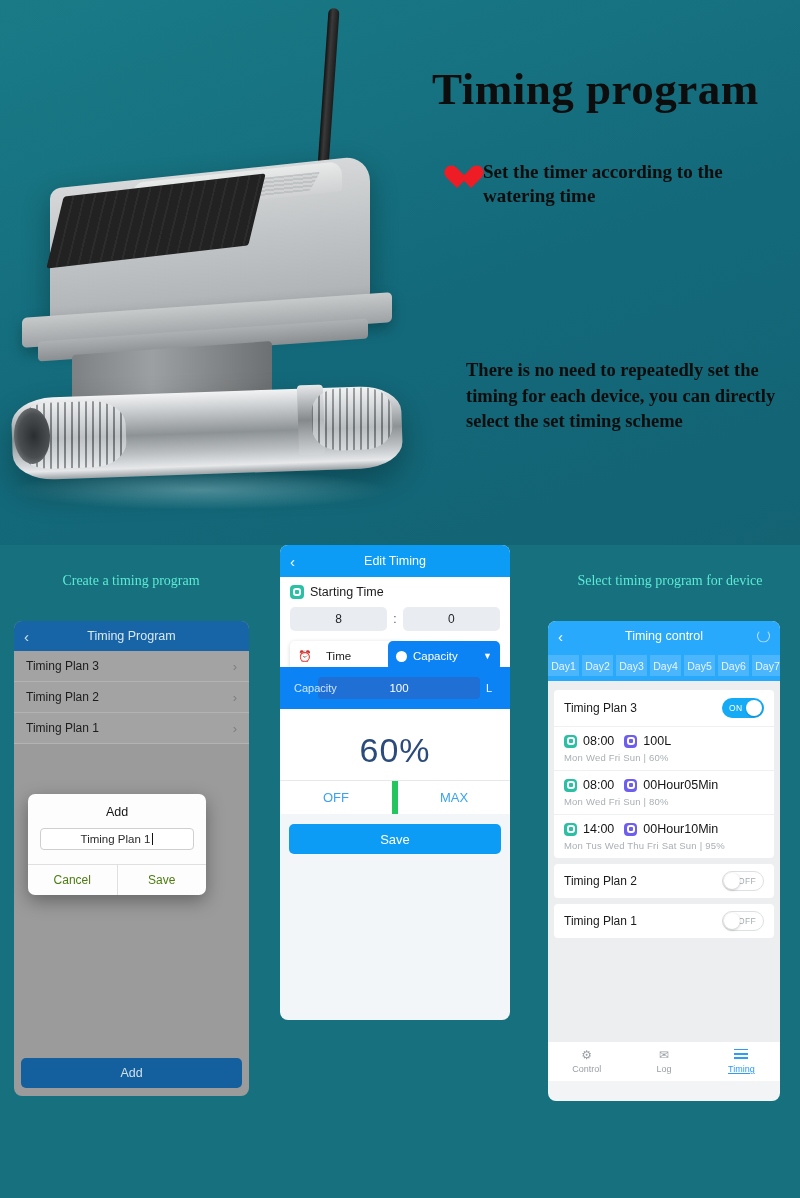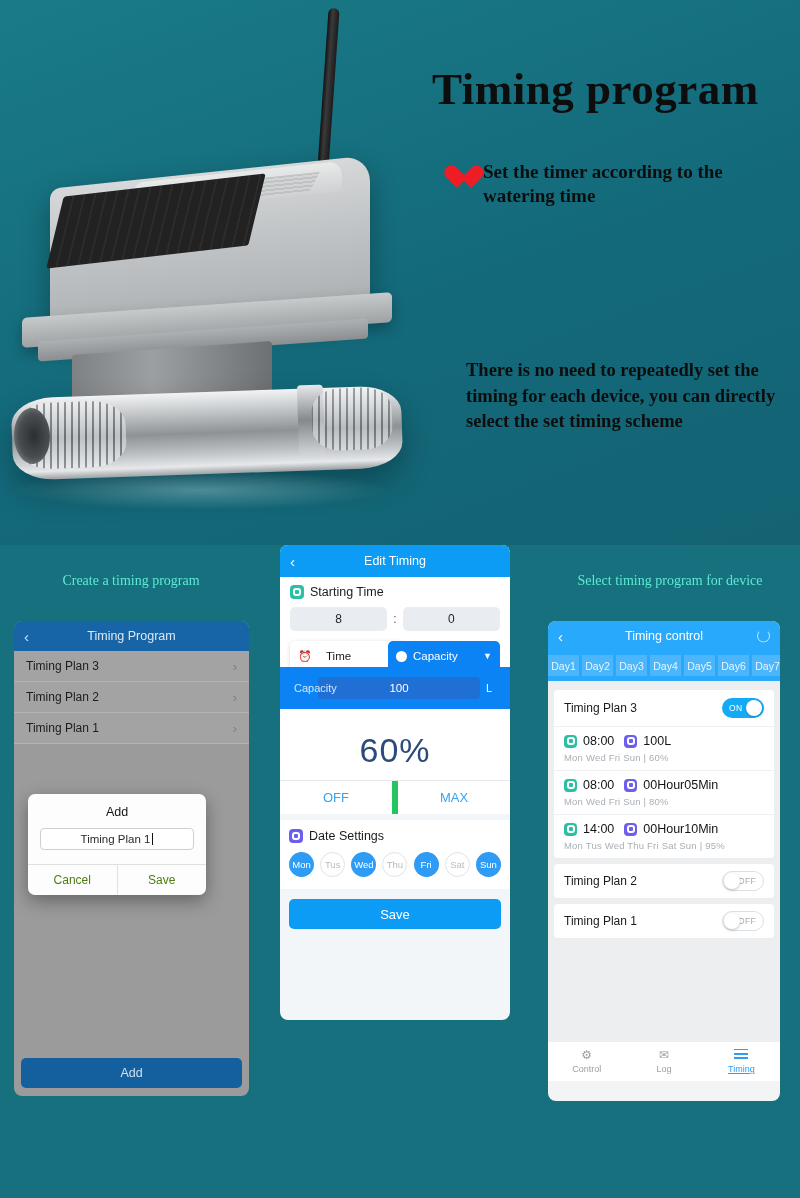--- a/index.html
+++ b/index.html
@@ -439,37 +439,20 @@
         </div>
       </div>
 
       <div class="pct">60%</div>
 
       <div class="offmax">
         <div>OFF</div>
         <div>MAX</div>
       </div>
 
-      <div class="date-sec">
-        <div class="sec-label">
-          <span class="ico ico-purple">
-              <span class="ico-ring"></span>
-            </span>
-          <span>Date Settings</span>
-        </div>
-        <div class="days">
-          <div class="day on">Mon</div>
-          <div class="day off">Tus</div>
-          <div class="day on">Wed</div>
-          <div class="day off">Thu</div>
-          <div class="day on">Fri</div>
-          <div class="day off">Sat</div>
-          <div class="day on">Sun</div>
-        </div>
-      </div>
 
       <div class="p2-save">Save</div>
     </div>
   </div>
 
   <div class="col col3">
     <div class="step-title">Select timing program for device</div>
 
     <div class="phone p3">
       <div class="p3-head">

